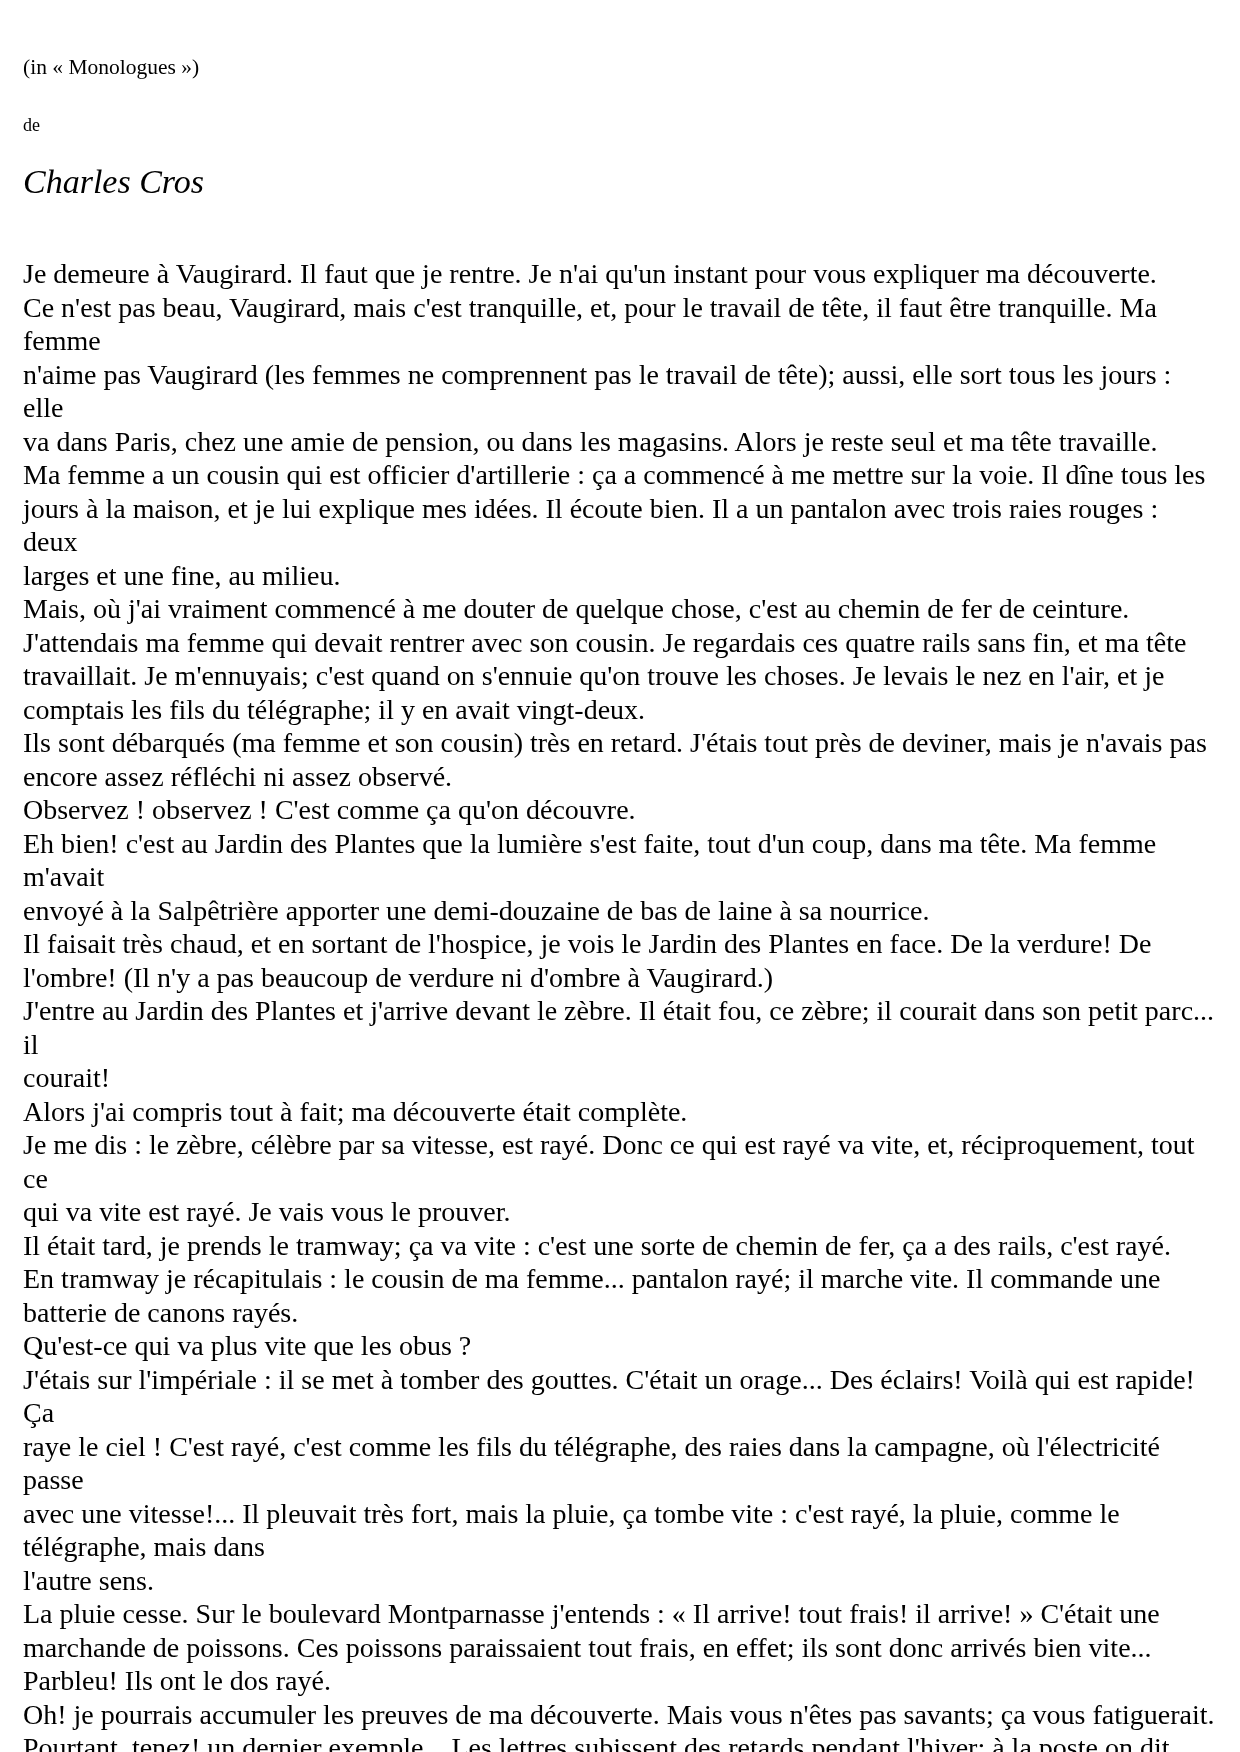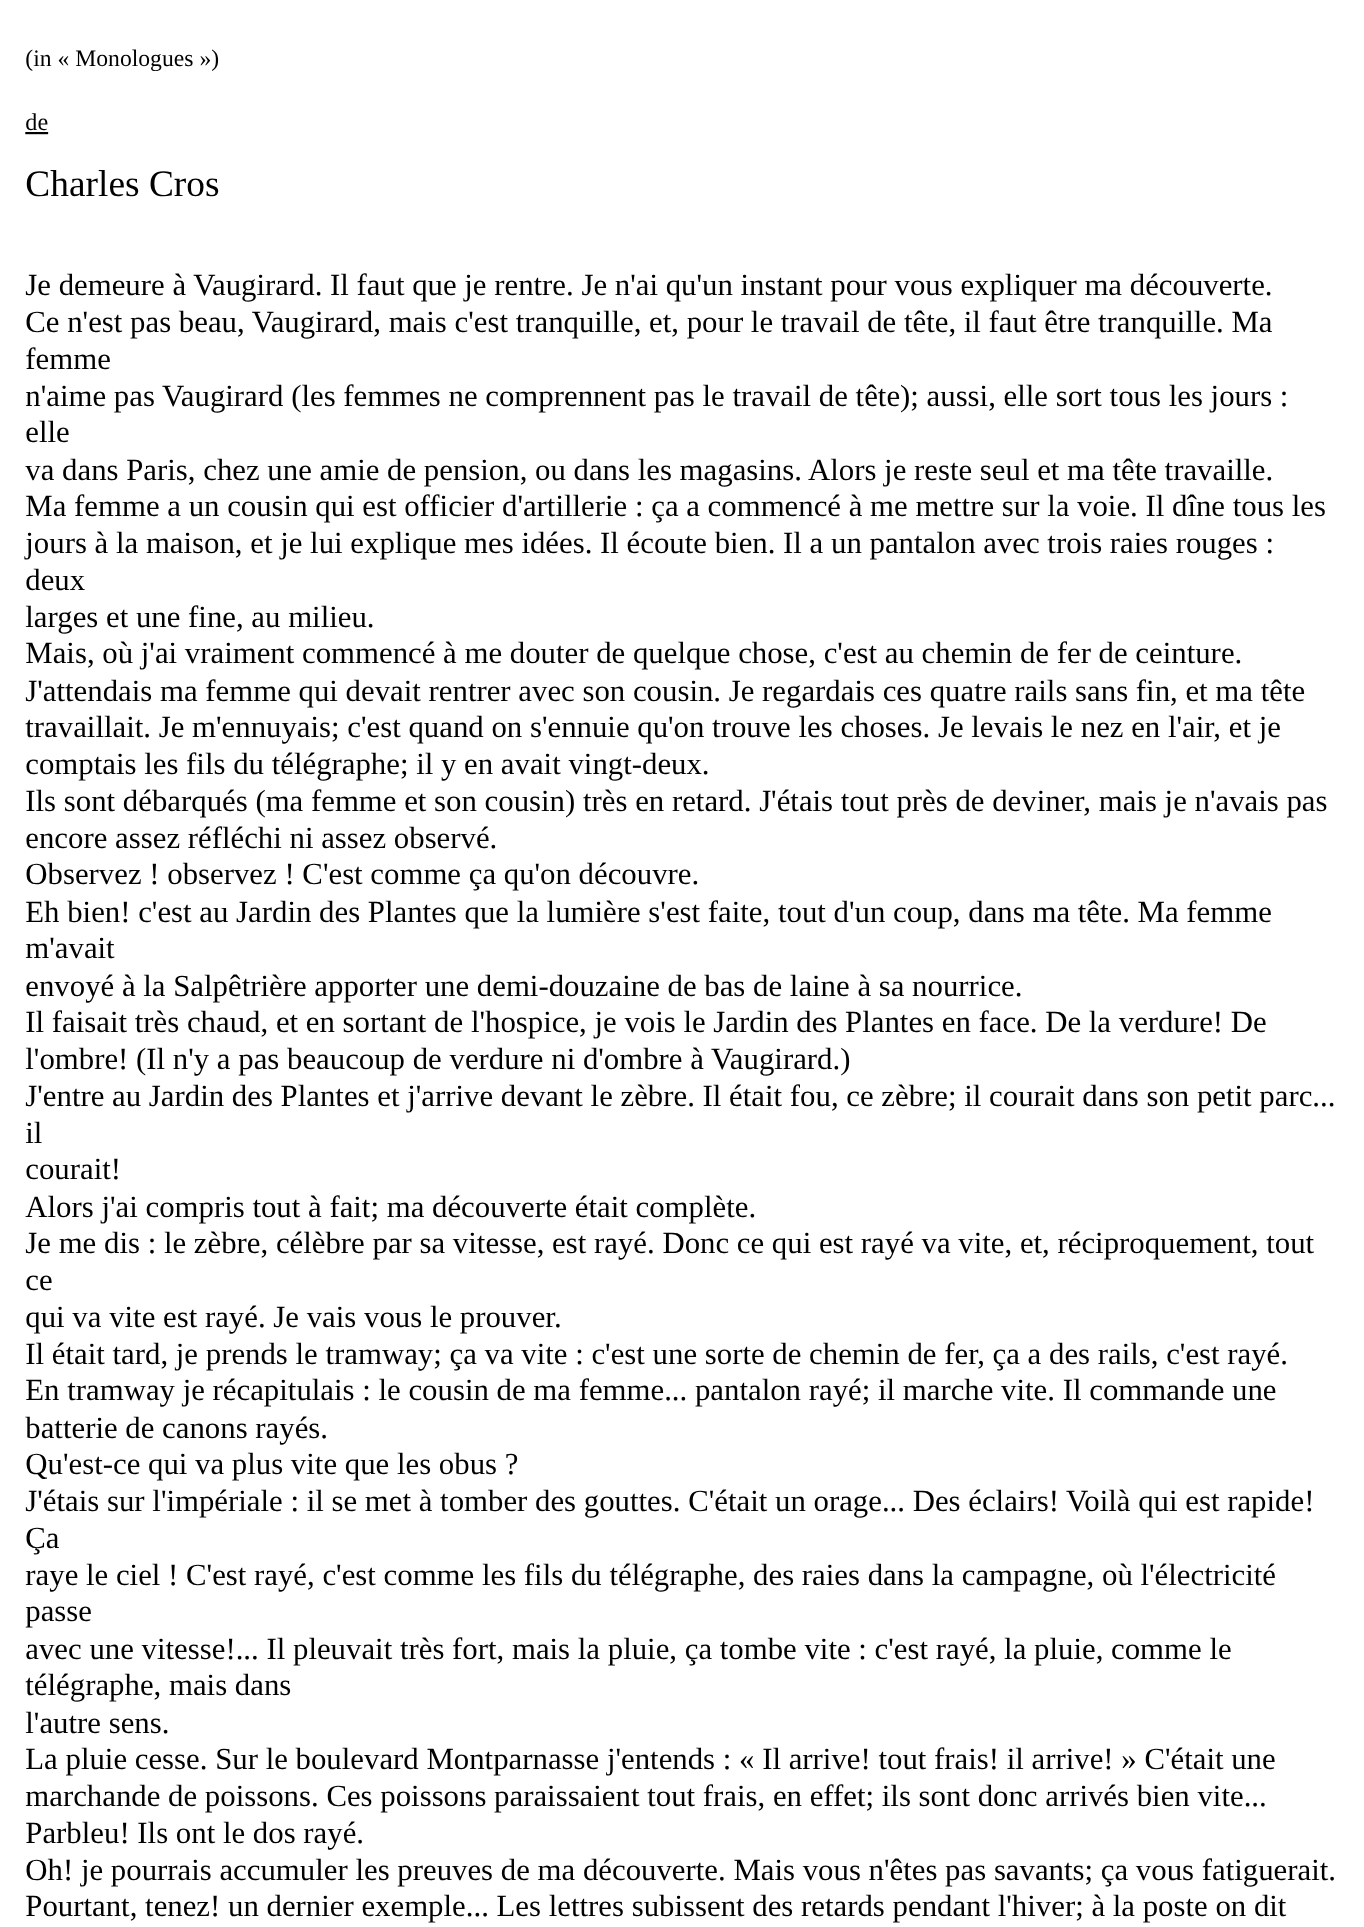--- a/index.html
+++ b/index.html
@@ -20,35 +20,35 @@
   }
   .doc-title {
     margin: 14px 0 0 0;
     font-size: 48px;
     line-height: 55px;
     font-weight: 400;
     letter-spacing: 0;
     white-space: nowrap;
   }
   .collection-note {
-    margin: 38px 0 0 0;
+    margin: 52px 0 0 0;
     font-size: 21.5px;
     line-height: 30px;
   }
   .byline-prefix {
     margin: 28px 0 0 0;
-    font-size: 22px;
+    font-size: 18px;
     line-height: 30px;
-    text-decoration: underline;
   }
   .author-name {
     margin: 22px 0 0 0;
     font-size: 34px;
     line-height: 40px;
     font-weight: 400;
+    font-style: italic;
   }
   .body-text {
     margin: 55px 0 0 0;
     font-size: 28px;
     line-height: 33.5px;
     white-space: pre-line;
     max-width: 1193px;
   }
 </style>
 </head>

